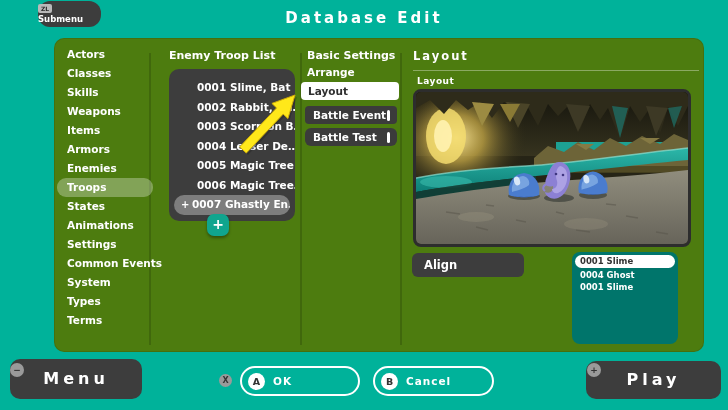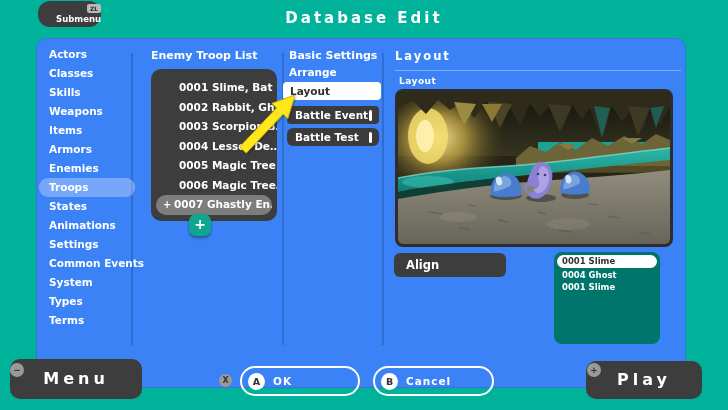--- a/index.html
+++ b/index.html
@@ -3,28 +3,28 @@
 <meta charset="utf-8">
 <style>
   html,body{margin:0;padding:0;background:#00b29a;}
   *{box-sizing:border-box;}
   .stage{position:relative;width:728px;height:410px;overflow:hidden;background:#00b29a;
          font-family:"DejaVu Sans","Liberation Sans",sans-serif;-webkit-font-smoothing:antialiased;}
   .abs{position:absolute;}
 
   
   .submenu-btn{left:38px;top:1px;width:63px;height:26px;background:#3d3d3d;border-radius:12px;
-               display:flex;flex-direction:column;align-items:flex-end;cursor:pointer;}
+               display:flex;flex-direction:column;align-items:flex-start;cursor:pointer;}
   .zl-key{margin-top:3px;width:14px;height:9px;background:#b9b9b9;border-radius:2px;color:#2c2c2c;
           font-size:6px;font-weight:bold;line-height:9px;text-align:center;}
   .submenu-label{margin-top:1px;color:#fff;font-size:8.5px;font-weight:bold;}
   .page-title{left:0;top:9px;width:100%;text-align:center;color:#fff;font-size:15px;font-weight:bold;letter-spacing:3px;}
 
   
-  .main-panel{left:36px;top:38px;width:650px;height:350px;background:#3b82f6;border-radius:10px;
+  .main-panel{left:54px;top:38px;width:650px;height:314px;background:#4d7c0f;border-radius:10px;
               border:1px solid rgba(0,0,0,0.10);}
   .vdiv{position:absolute;top:14px;height:292px;width:1.5px;background:rgba(0,0,0,0.16);}
 
   
   .sidebar{left:2px;top:6px;width:96px;}
   .side-item{height:19px;line-height:19px;padding-left:10px;color:#fff;font-size:10.5px;font-weight:bold;
              white-space:nowrap;border-radius:9px;cursor:pointer;}
   .side-item.selected{background:rgba(255,255,255,0.30);}
 
   
@@ -56,21 +56,21 @@
   .align-btn{left:357px;top:214px;width:112px;height:24px;background:#3d3d3d;border-radius:6px;color:#fff;
              font-size:11.5px;font-weight:bold;line-height:24px;padding-left:12px;cursor:pointer;}
   .members-panel{left:517px;top:213px;width:106px;height:92px;background:#00756b;border-radius:8px;padding:3px;}
   .member-row{height:11.5px;line-height:11.5px;color:#fff;font-size:8.5px;font-weight:bold;padding-left:5px;
               white-space:nowrap;cursor:pointer;}
   .member-row.selected{background:#fff;color:#333;border-radius:7px;height:13px;line-height:13px;margin-bottom:2px;}
 
   
   .menu-btn{left:10px;top:359px;width:132px;height:40px;background:#3d3d3d;border-radius:10px;color:#fff;
             font-size:16px;font-weight:bold;letter-spacing:4px;text-align:center;line-height:40px;cursor:pointer;}
-  .play-btn{left:586px;top:361px;width:116px;height:38px;background:#3d3d3d;border-radius:10px;color:#fff;
+  .play-btn{left:586px;top:361px;width:135px;height:38px;background:#3d3d3d;border-radius:10px;color:#fff;
             font-size:16px;font-weight:bold;letter-spacing:4px;text-align:center;line-height:38px;cursor:pointer;}
   .key-badge{width:14px;height:14px;border-radius:50%;background:#9a9a9a;color:#333;font-size:9px;font-weight:bold;
              text-align:center;line-height:14px;}
   .x-badge{left:219px;top:374px;width:13px;height:13px;font-size:8px;line-height:13px;}
   .hint-btn{top:366px;height:30px;border:2.5px solid #fff;border-radius:15px;display:flex;align-items:center;cursor:pointer;}
   .hint-key{width:17px;height:17px;border-radius:50%;background:#fff;color:#333;font-size:9.5px;font-weight:bold;
             text-align:center;line-height:17px;margin-left:6px;flex:0 0 auto;}
   .hint-label{color:#fff;font-size:10.5px;font-weight:bold;letter-spacing:1px;margin-left:8px;}
   .ok-btn{left:240px;width:120px;}
   .cancel-btn{left:373px;width:121px;}

